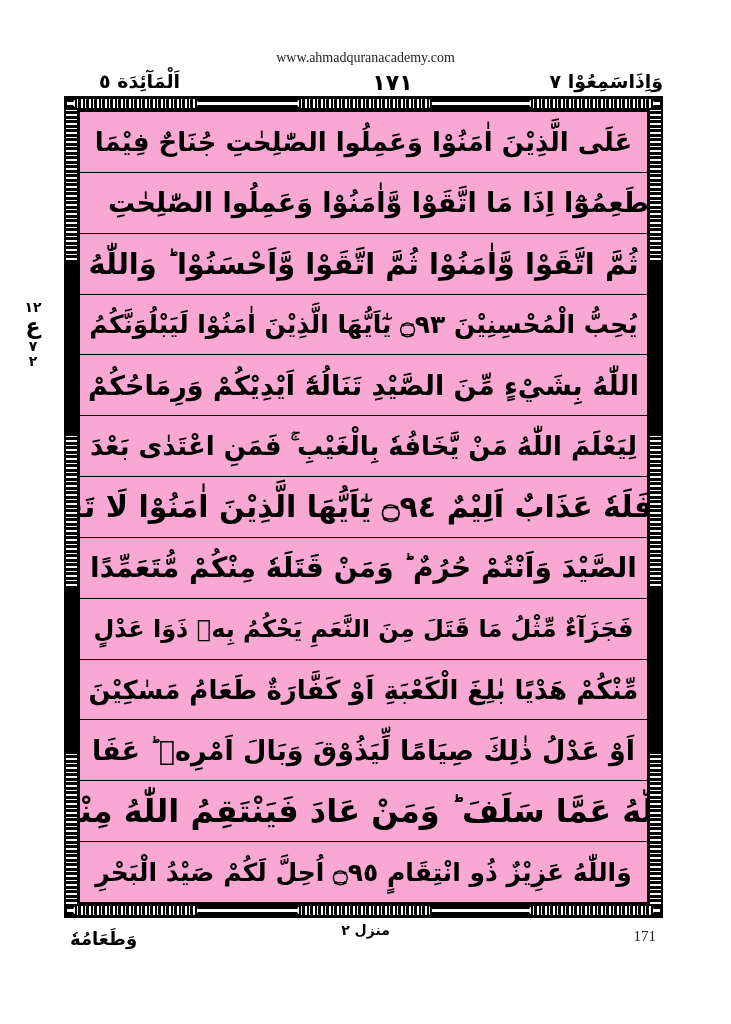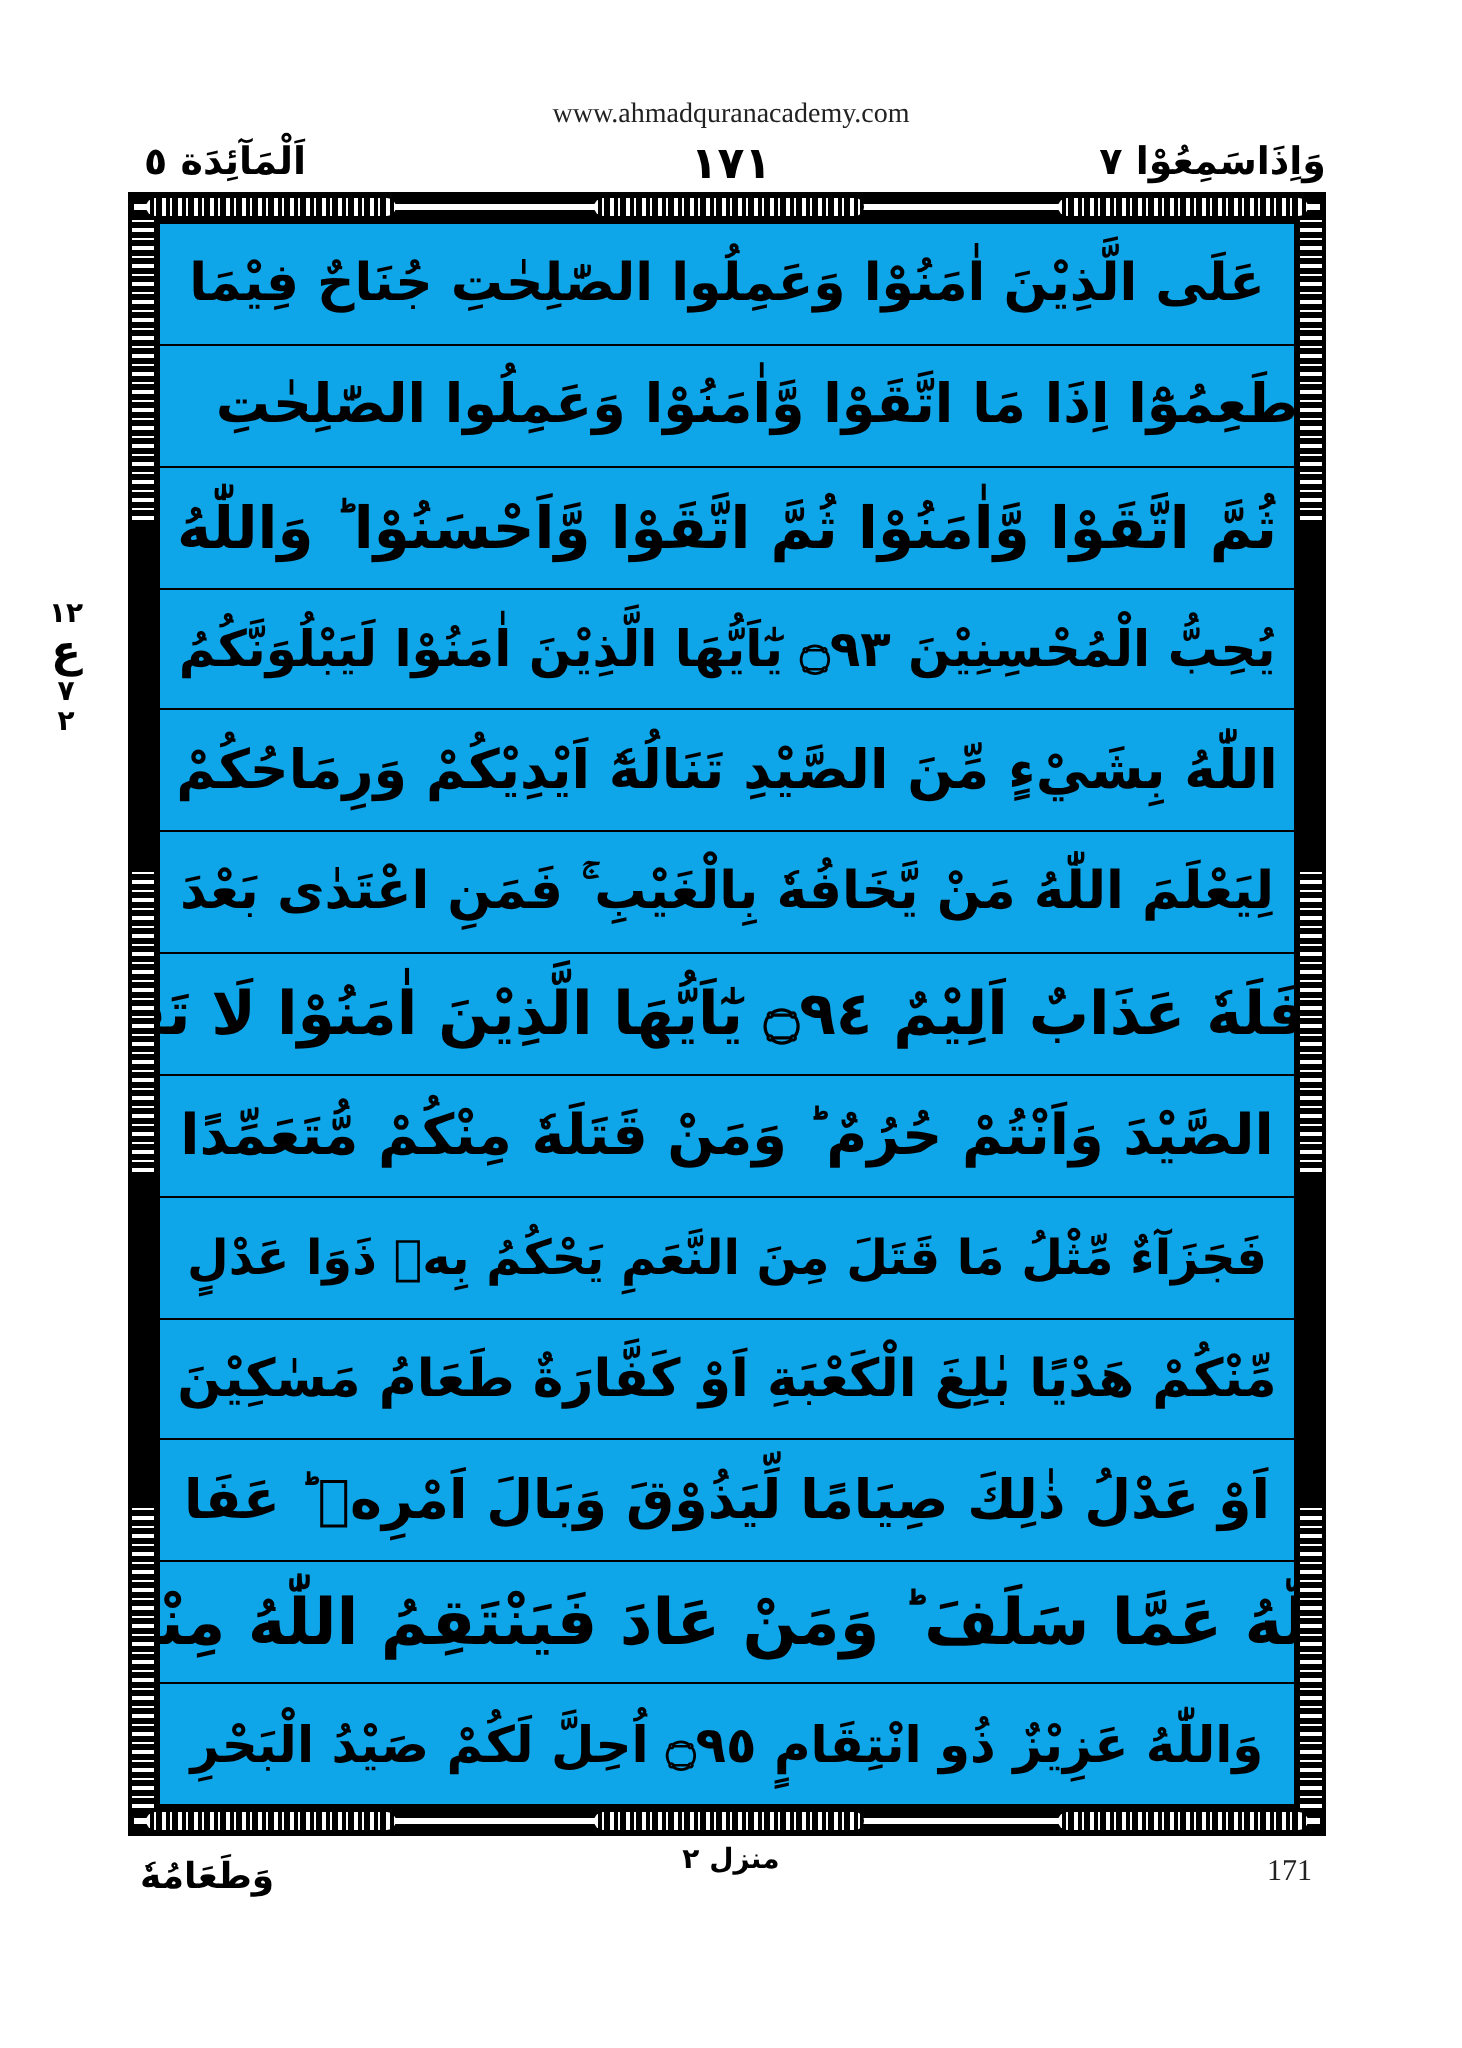--- a/index.html
+++ b/index.html
@@ -1,29 +1,29 @@
 <!DOCTYPE html>
 <html><head>
   <meta charset="utf-8">
   <style>
     html, body { margin:0; padding:0; background:#ffffff; }
     body { width:731px; height:1024px; position:relative; overflow:hidden; font-family:"DejaVu Sans", sans-serif; color:#111; }
     .url { position:absolute; top:50px; left:0; width:731px; text-align:center; font-family:"Liberation Serif", serif; font-size:14px; color:#222; }
-    .hdr { position:absolute; top:70px; font-family:"DejaVu Sans", sans-serif; font-size:19px; font-weight:bold; color:#000; direction:rtl; white-space:nowrap; }
+    .hdr { position:absolute; top:70px; font-family:"DejaVu Sans", sans-serif; font-size:19px; font-weight:bold; color:#000; direction:rtl; white-space:nowrap;margin-left:27px; }
     .hdr-right { right:68px; }
     .hdr-left { left:72px; }
     .hdr-center { left:0; width:731px; text-align:center; font-size:22px; }
 
     .frame { position:absolute; left:64px; top:96px; width:599px; height:822px; background:#000; box-sizing:border-box; }
     .bar-line { position:absolute; left:0; right:0; top:4px; height:3px; background:#fff; }
     .cartouche { position:absolute; top:1px; height:9px; background:
         repeating-linear-gradient(90deg, #fff 0 2px, #000 2px 4px, #fff 4px 5px, #000 5px 8px); border-radius:5px; }
     .side-orn { position:absolute; width:11px; background:
         repeating-linear-gradient(0deg, #fff 0 2px, #000 2px 5px, #fff 5px 6px, #000 6px 9px); }
-    .inner { position:absolute; left:15px; top:15px; right:15px; bottom:15px; background:#0ea5e9; border:1.5px solid #000; box-sizing:border-box; }
+    .inner { position:absolute; left:15px; top:15px; right:15px; bottom:15px; background:#f9a8d4; border:1.5px solid #000; box-sizing:border-box; }
 
     .lines { position:absolute; left:0; right:0; top:0; bottom:0; display:flex; flex-direction:column; }
     .line { flex:1; display:flex; align-items:center; justify-content:center; border-bottom:1px solid #000; direction:rtl; font-family:"DejaVu Sans", sans-serif; font-size:33px; font-weight:bold; white-space:nowrap; overflow:hidden; letter-spacing:0; color:#000; padding:0 6px; }
     .line:last-child { border-bottom:none; }
 
     .ruku { position:absolute; left:18px; top:300px; width:30px; text-align:center; font-size:14px; font-weight:bold; line-height:15px; color:#000; }
     .ruku .r-big { font-size:22px; line-height:24px; }
 
     .footer-left { position:absolute; left:70px; top:928px; font-size:18px; font-weight:bold; direction:rtl; color:#000; }
     .footer-center { position:absolute; left:0; width:731px; top:922px; text-align:center; font-size:14px; font-weight:bold; direction:rtl; color:#000; }

